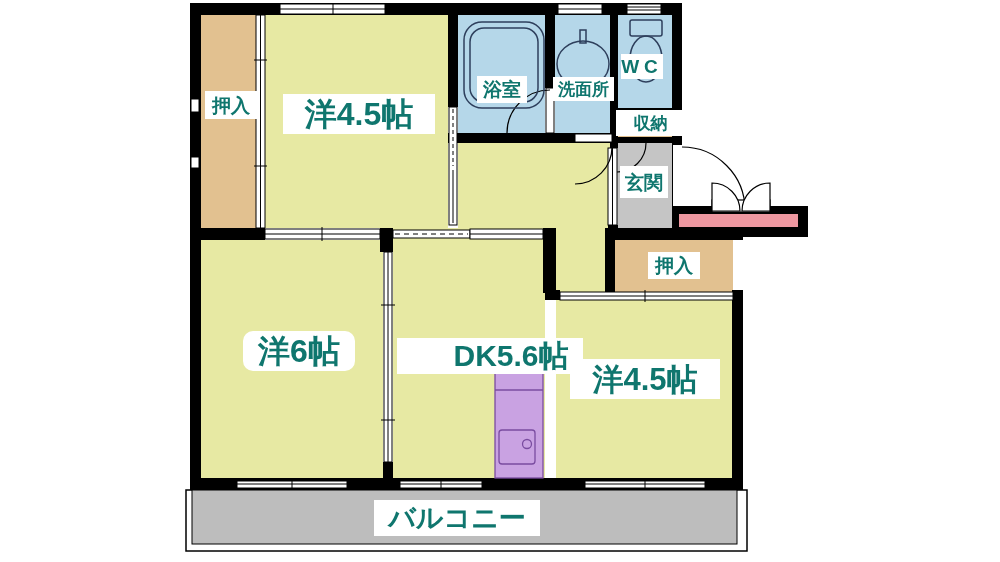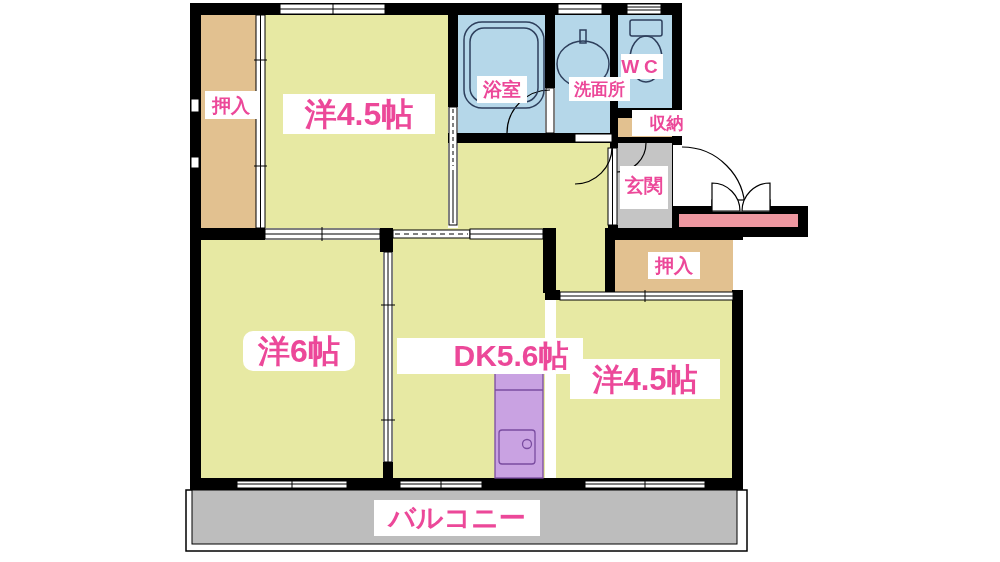--- a/index.html
+++ b/index.html
@@ -1,22 +1,22 @@
 <!DOCTYPE html>
 <html><head>
 <meta charset="utf-8">
 <style>
   html,body{margin:0;padding:0;background:#ffffff;}
   #stage{position:relative;width:1000px;height:562px;background:#ffffff;overflow:hidden;
          font-family:"Liberation Sans","DejaVu Sans",sans-serif;}
   #plan-svg{position:absolute;left:0;top:0;}
-  .label{position:absolute;background:#ffffff;color:#ec4899;display:flex;align-items:center;
+  .label{position:absolute;background:#ffffff;color:#0f766e;display:flex;align-items:center;
          justify-content:center;white-space:nowrap;font-weight:600;line-height:1;}
   .lbl-sm{font-size:19px;}
-  .lbl-xs{font-size:17px;margin-left:16px;}
+  .lbl-xs{font-size:17px;}
   .lbl-lg{font-size:32px;}
 </style>
 </head>
 <body>
 
 <div id="stage">
 <svg id="plan-svg" width="1000" height="562" viewBox="0 0 1000 562">
 
   <g>
     <rect x="201" y="15" width="56" height="213" fill="#e2c190"></rect>
@@ -143,19 +143,19 @@
     <circle cx="527" cy="444" r="4.5" fill="none"></circle>
   </g>
 </svg>
 
   <div class="label lbl-sm" style="left:205px;top:91px;width:52px;height:28px;">押入</div>
   <div class="label lbl-lg" style="left:283px;top:94px;width:152px;height:40px;">洋4.5帖</div>
   <div class="label lbl-sm" style="left:477px;top:76px;width:50px;height:27px;">浴室</div>
   <div class="label lbl-xs" style="left:553px;top:77px;width:61px;height:24px;">洗面所</div>
   <div class="label lbl-sm" style="left:621px;top:54px;width:42px;height:25px;letter-spacing:5px;">WC</div>
   <div class="label lbl-xs" style="left:616px;top:110px;width:69px;height:26px;">収納</div>
-  <div class="label lbl-sm" style="left:620px;top:166px;width:48px;height:43px;font-family:Liberation Mono, monospace;">玄関</div>
+  <div class="label lbl-sm" style="left:620px;top:166px;width:48px;height:32px;">玄関</div>
   <div class="label lbl-sm" style="left:648px;top:252px;width:52px;height:27px;">押入</div>
   <div class="label lbl-lg" style="left:243px;top:331px;width:112px;height:40px;border-radius:10px;">洋6帖</div>
   <div class="label" style="left:397px;top:338px;width:144px;height:36px;font-size:30px;padding-left:42px;">DK5.6帖</div>
   <div class="label" style="left:570px;top:359px;width:150px;height:40px;font-size:31px;">洋4.5帖</div>
   <div class="label" style="left:374px;top:500px;width:166px;height:36px;font-size:27px;">バルコニー</div>
 </div>
 
 </body></html>

